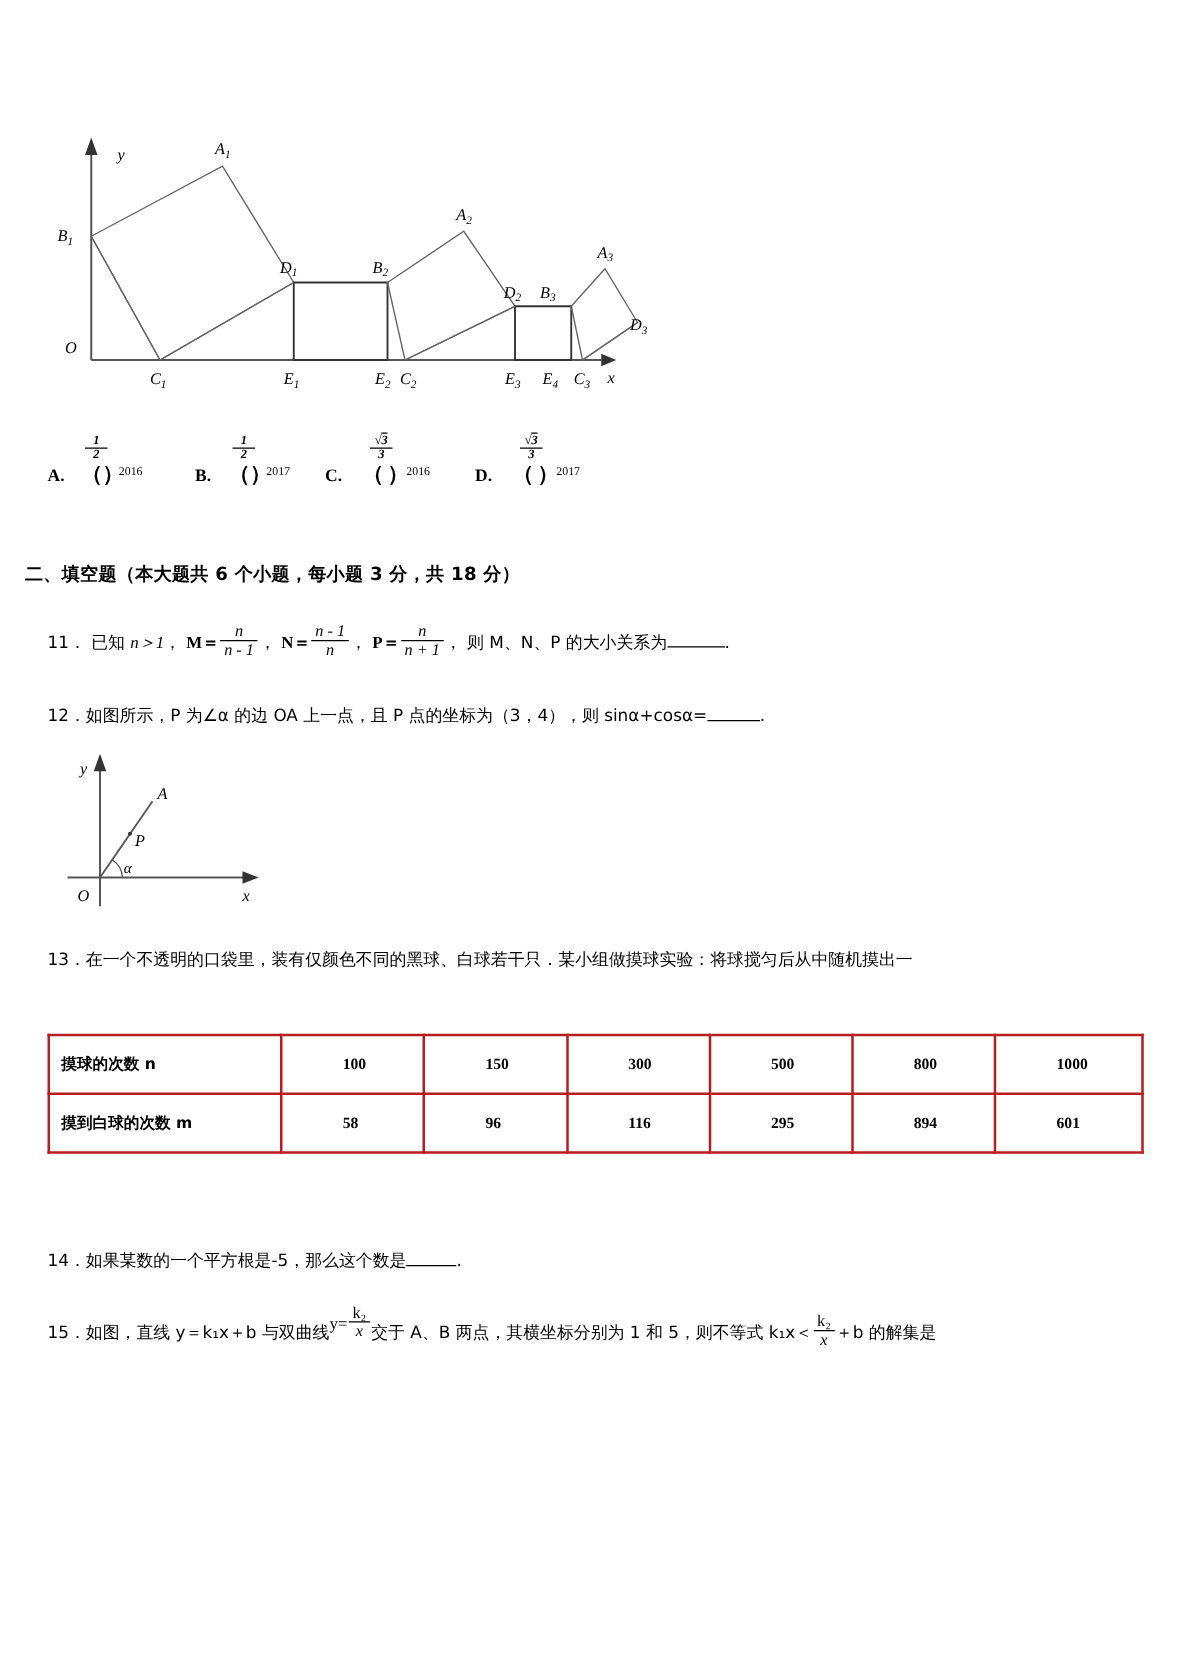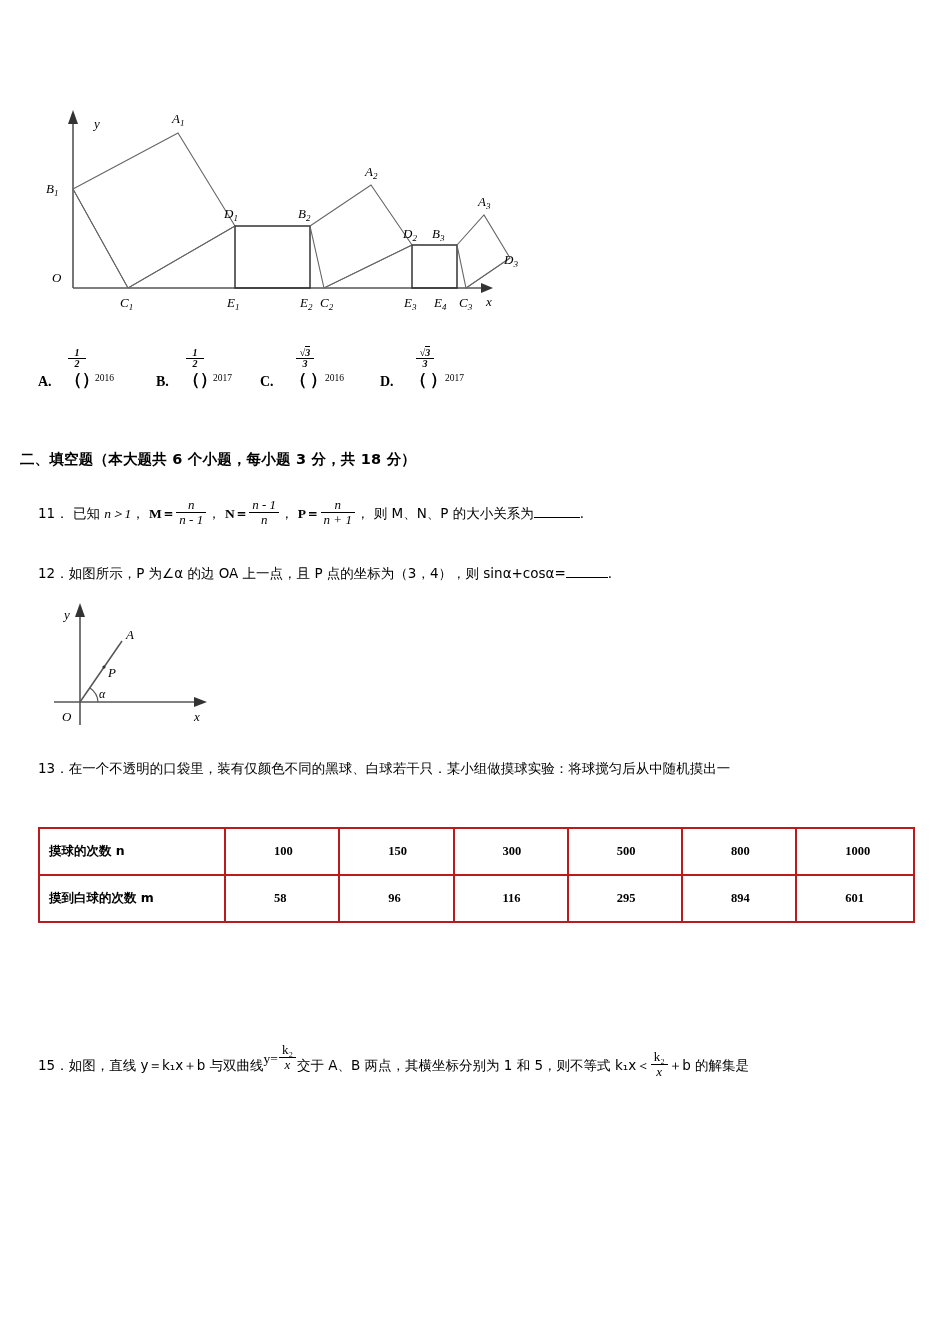--- a/index.html
+++ b/index.html
@@ -270,18 +270,21 @@
         <td class="val lite">58</td>
         <td class="val lite">96</td>
         <td class="val lite">116</td>
         <td class="val lite">295</td>
         <td class="val lite">894</td>
         <td class="val lite">601</td>
       </tr>
     </tbody>
   </table>
 
+  <div class="q" style="left:38px; top:996px;">
+    <span>14．</span><span>如果某数的一个平方根是‑5，那么这个数是</span><span class="blank" style="width:40px;"></span><span>.</span>
+  </div>
 
   <div class="q" style="left:38px; top:1050px;">
     <span>15．</span><span>如图，直线 y＝k₁x＋b 与双曲线</span><span class="raise"><span class="mi" style="font-style:normal;">y=</span><span class="ifrac"><span class="n">k₂</span><span class="b"></span><span class="d mi">x</span></span></span><span>交于 A、B 两点，其横坐标分别为 1 和 5，则不等式 k₁x＜</span><span class="ifrac"><span class="n">k₂</span><span class="b"></span><span class="d mi">x</span></span><span>＋b 的解集是</span>
   </div>
 
 </div>
 
 </body></html>

